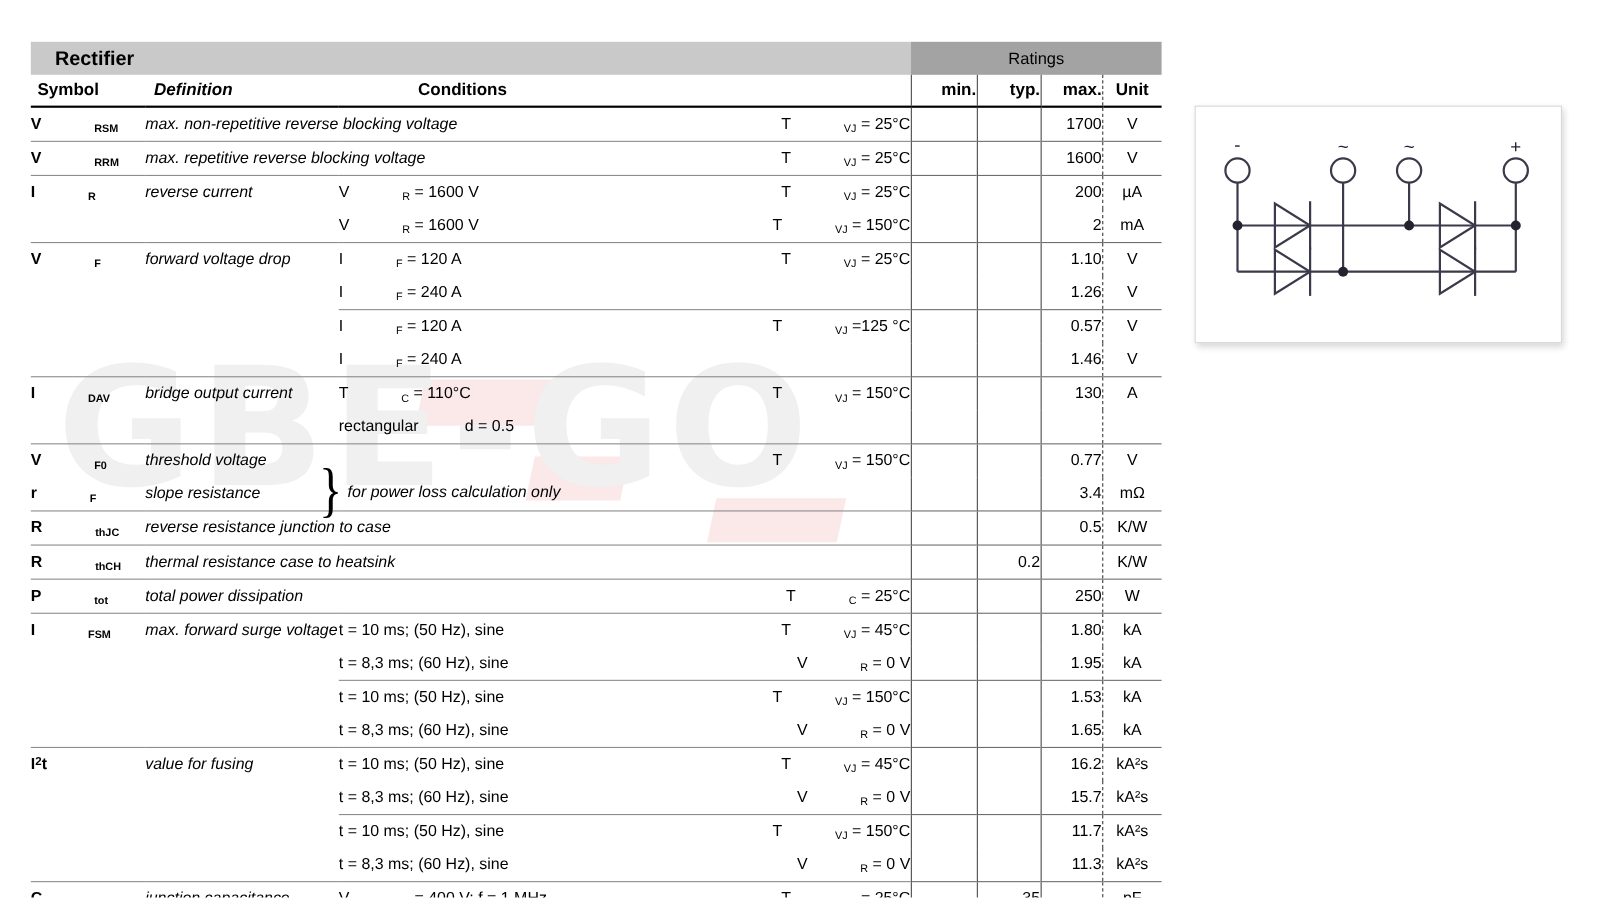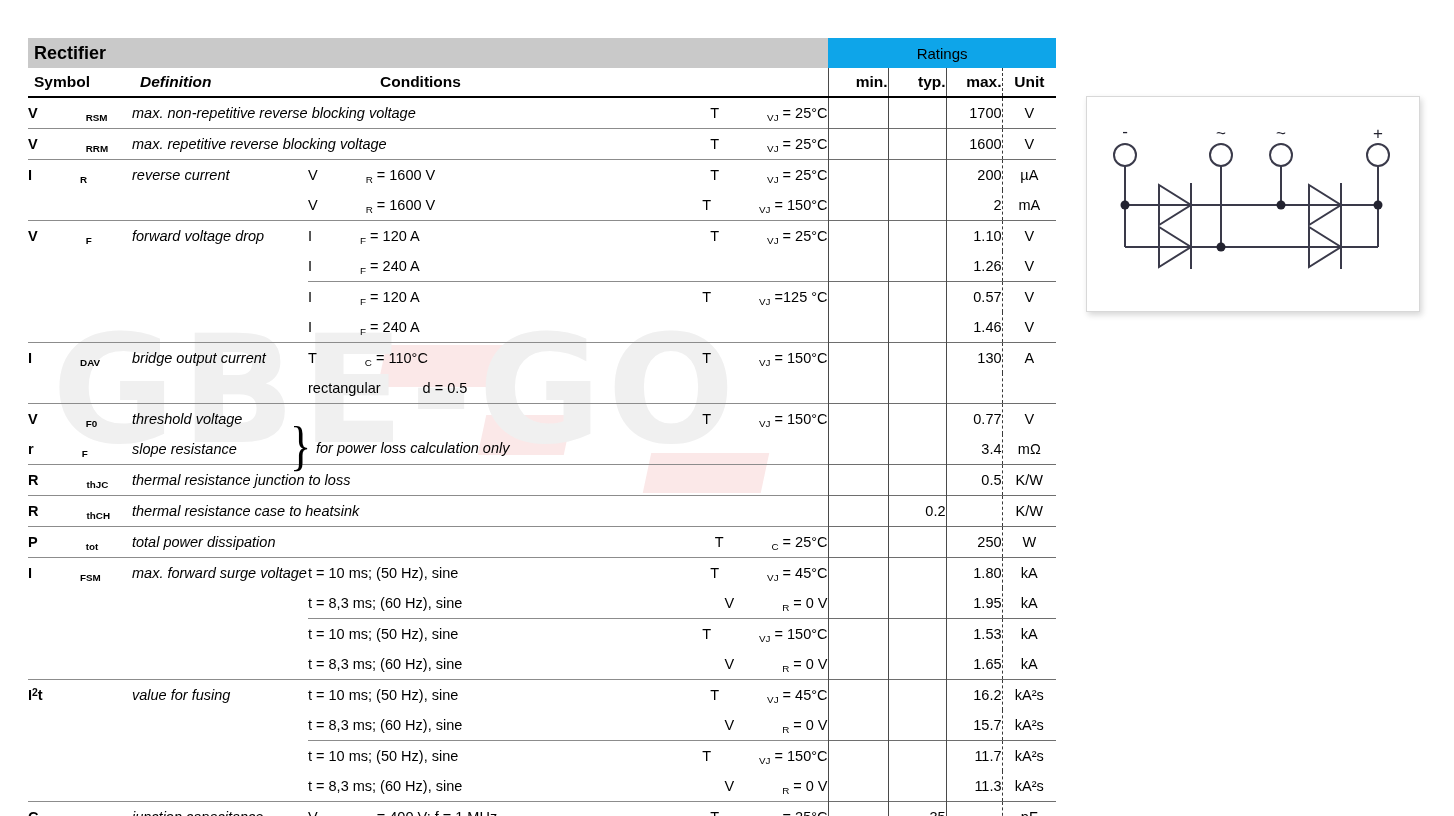--- a/index.html
+++ b/index.html
@@ -81,24 +81,24 @@
   col.c-typ{width:58px;}
   col.c-max{width:56px;}
   col.c-unit{width:54px;}
 
   
   tr.band td{
     background:#c9c9c9;
     height:30px;
     font-weight:bold;
     font-size:18px;
-    padding-left:6px;
+    padding-left:22px;
   }
   tr.band td.ratings{
-    background:#0ea5e9;
+    background:#a3a3a3;
     text-align:center;
     font-weight:normal;
     font-size:15px;
     padding-left:0;
   }
 
   tr.colhead td{
     height:28px;
     font-weight:bold;
     font-size:15.5px;
@@ -364,21 +364,21 @@
           <td class="def">slope resistance</td>
           <td class="cond"></td>
           <td class="temp"></td>
           <td class="min"></td>
           <td class="typ"></td>
           <td class="max">3.4</td>
           <td class="unit">mΩ</td>
         </tr>
         <tr class="r sep-thin">
           <td class="sym">R<sub>thJC</sub></td>
-          <td class="def">thermal resistance junction to loss</td>
+          <td class="def">reverse resistance junction to case</td>
           <td class="cond"></td>
           <td class="temp"></td>
           <td class="min"></td>
           <td class="typ"></td>
           <td class="max">0.5</td>
           <td class="unit">K/W</td>
         </tr>
         <tr class="r sep-thin">
           <td class="sym">R<sub>thCH</sub></td>
           <td class="def">thermal resistance case to heatsink</td>

